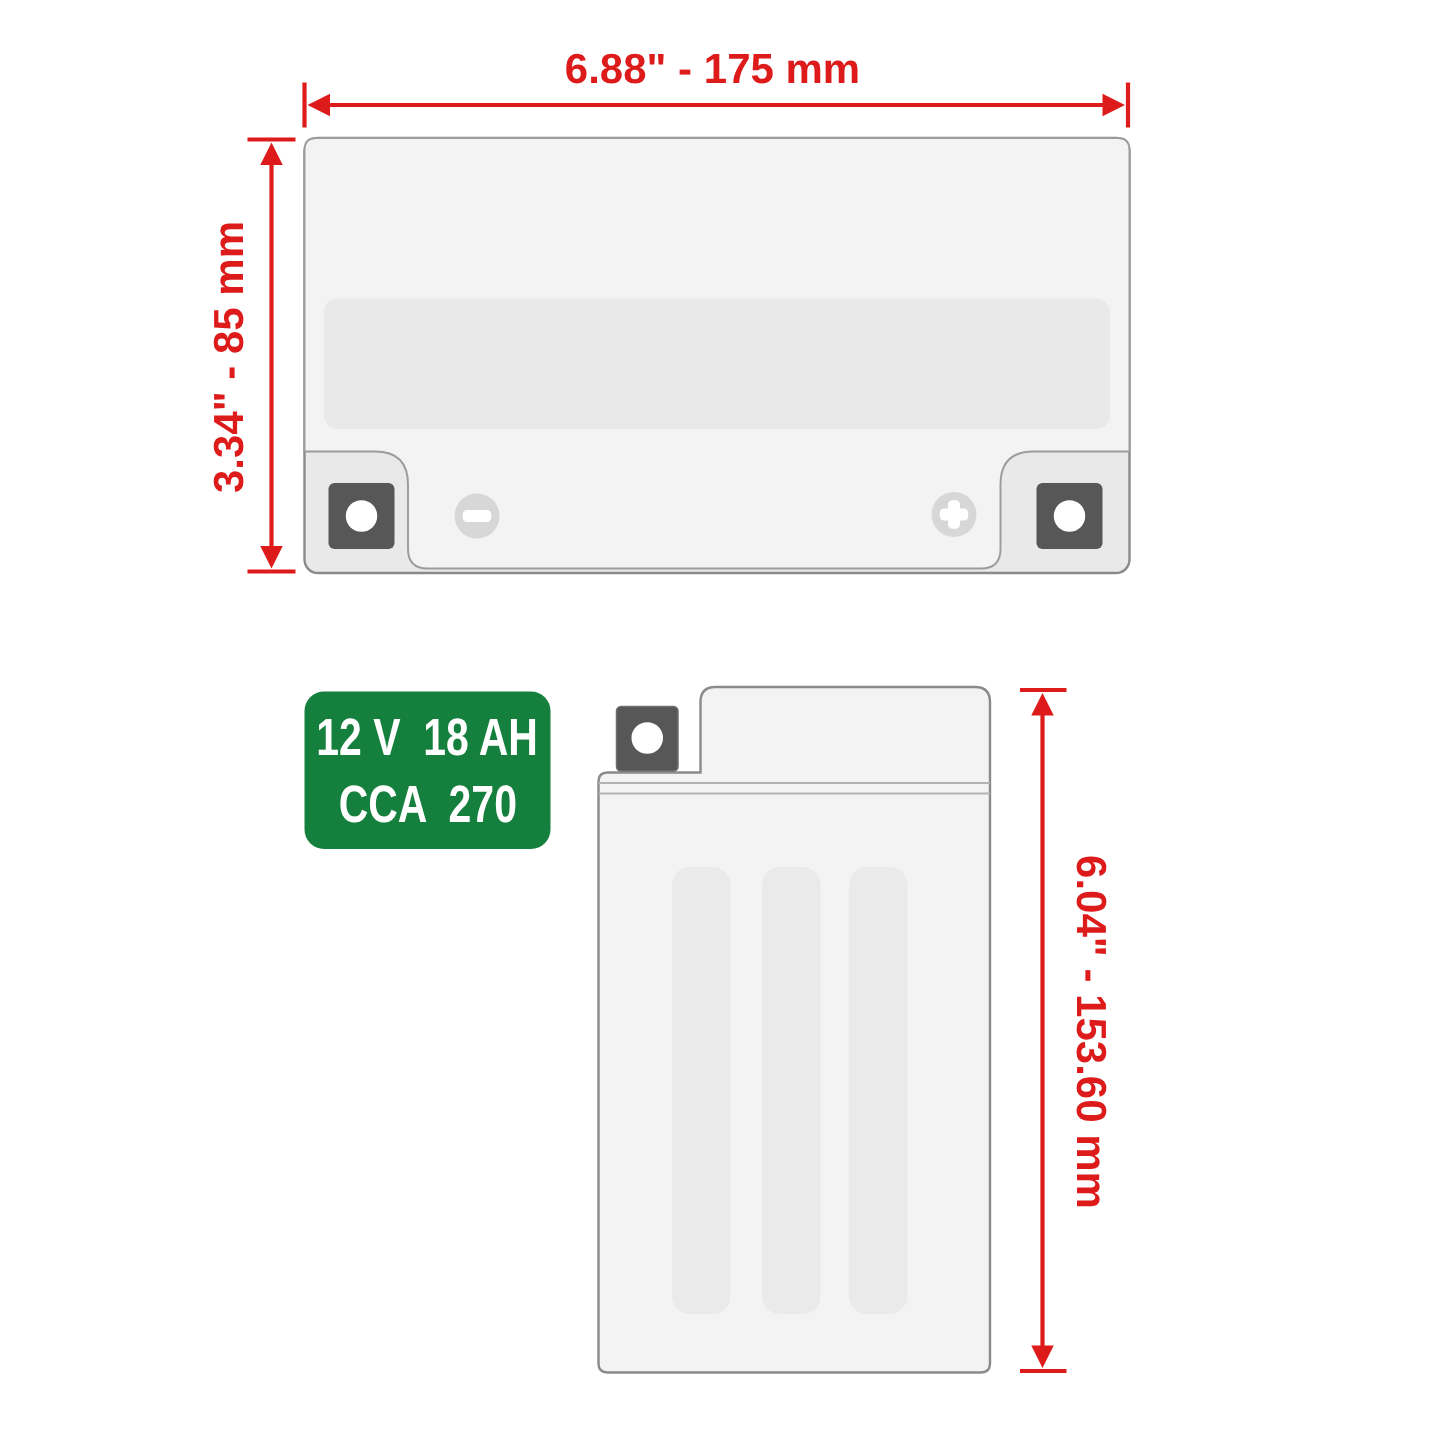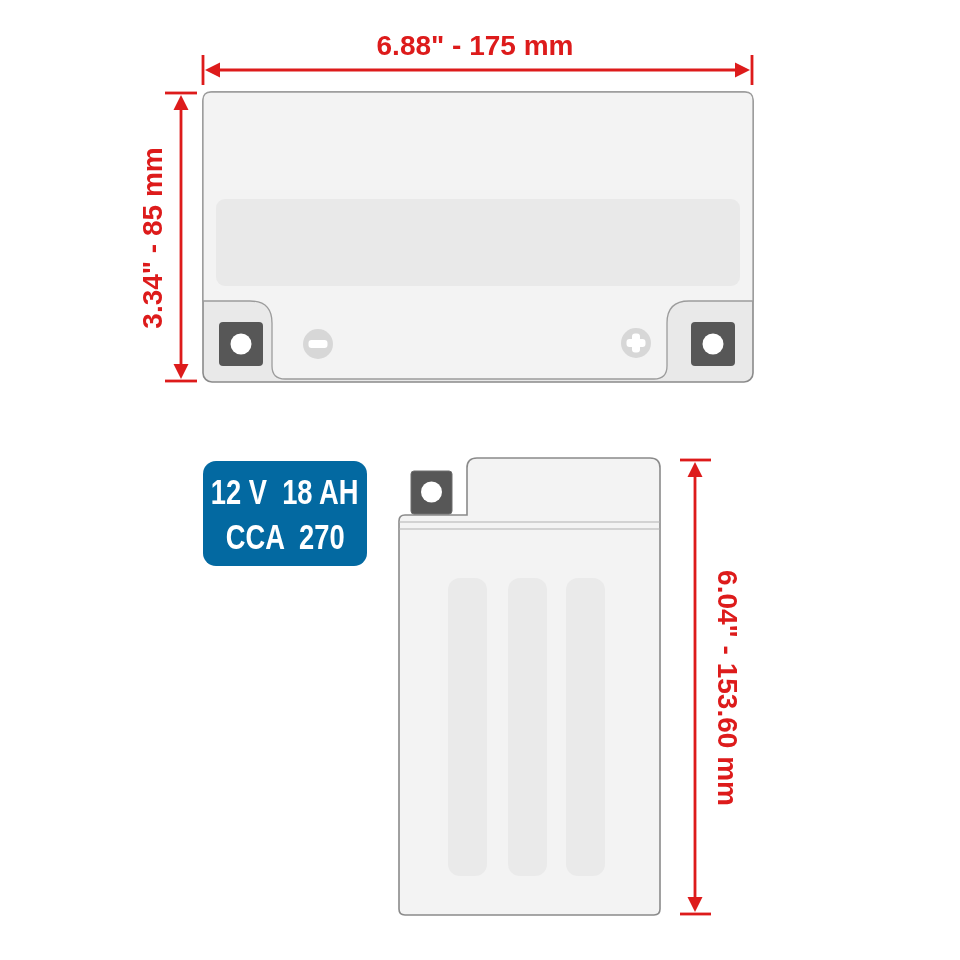--- a/index.html
+++ b/index.html
@@ -20,21 +20,21 @@
     white-space: nowrap;
     user-select: none;
   }
   .dim-label.top   { left: 475px; top: 46px;  transform: translate(-50%,-50%); }
   .dim-label.left  { left: 153px; top: 238px; transform: translate(-50%,-50%) rotate(-90deg); }
   .dim-label.right { left: 727px; top: 688px; transform: translate(-50%,-50%) rotate(90deg); }
   .badge {
     position: absolute;
     left: 203px; top: 461px;
     width: 164px; height: 105px;
-    background: #0369a1;
+    background: #15803d;
     border-radius: 13px;
     display: flex;
     flex-direction: column;
     align-items: center;
     justify-content: center;
   }
   .badge-line {
     font-weight: 700;
     font-size: 35px;
     line-height: 45px;

